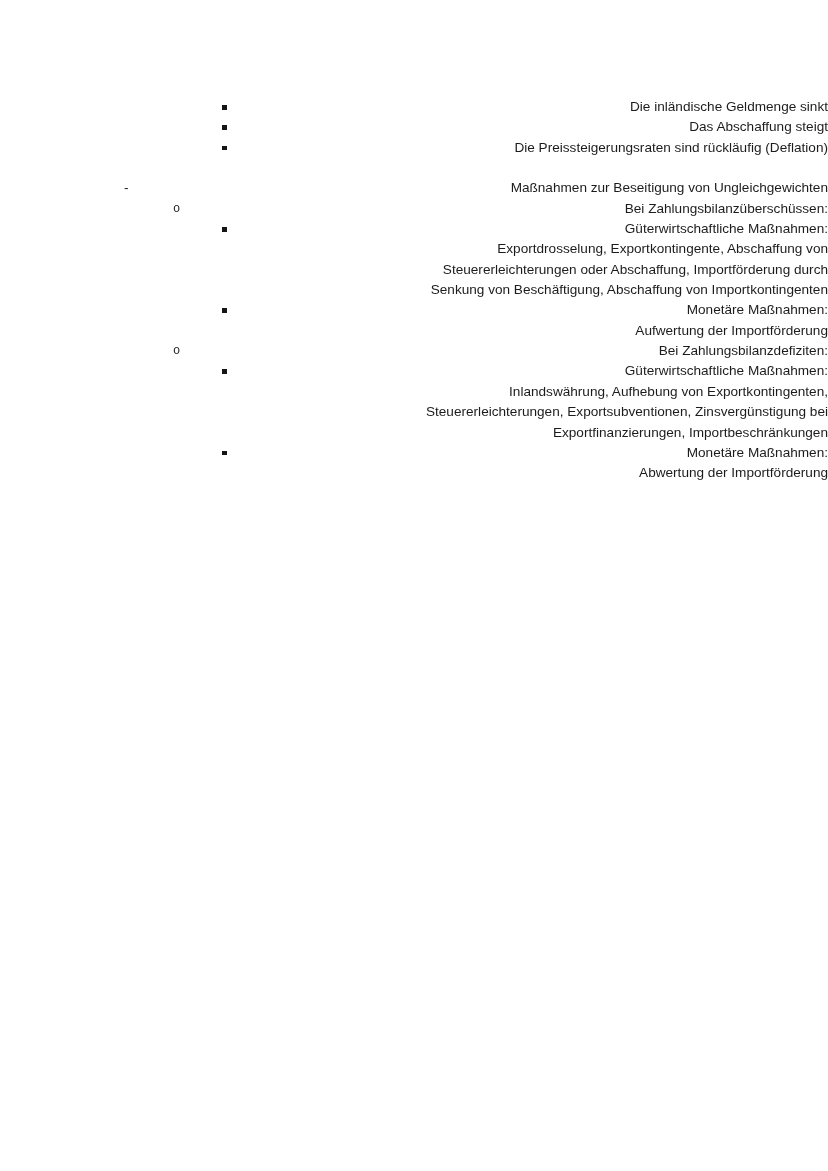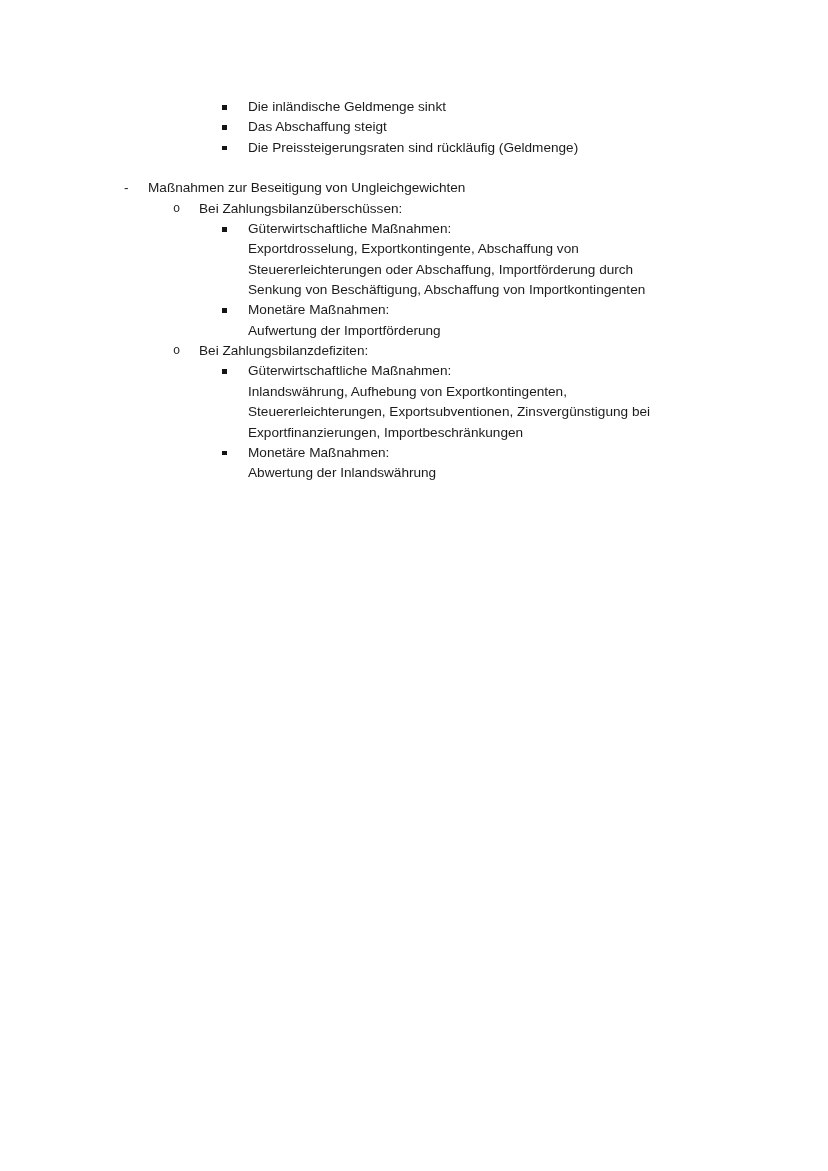--- a/index.html
+++ b/index.html
@@ -11,20 +11,21 @@
     height: 1171px;
     background: #ffffff;
     overflow: hidden;
     font-family: "Liberation Sans", sans-serif;
   }
   .page {
     position: relative;
     width: 828px;
     height: 1171px;
     background: #ffffff;
+    text-align: right;
   }
   .doc-content {
     position: absolute;
     top: 97px;
     left: 0;
     right: 0;
   }
   .line {
     position: relative;
     height: 20.35px;
@@ -63,31 +64,31 @@
     line-height: 20.35px;
   }
 </style>
 </head>
 <body>
 
 <div class="page">
   <div class="doc-content" id="doc-content">
       <div class="line lvl3"><span class="marker square"></span><span class="text">Die inländische Geldmenge sinkt</span></div>
       <div class="line lvl3"><span class="marker square"></span><span class="text">Das Abschaffung steigt</span></div>
-      <div class="line lvl3"><span class="marker square"></span><span class="text">Die Preissteigerungsraten sind rückläufig (Geldmenge)</span></div>
+      <div class="line lvl3"><span class="marker square"></span><span class="text">Die Preissteigerungsraten sind rückläufig (Deflation)</span></div>
       <div class="line lvl0"><span class="text"></span></div>
       <div class="line lvl1"><span class="marker dash">-</span><span class="text">Maßnahmen zur Beseitigung von Ungleichgewichten</span></div>
       <div class="line lvl2"><span class="marker circle">o</span><span class="text">Bei Zahlungsbilanzüberschüssen:</span></div>
       <div class="line lvl3"><span class="marker square"></span><span class="text">Güterwirtschaftliche Maßnahmen:</span></div>
       <div class="line lvl3"><span class="text">Exportdrosselung, Exportkontingente, Abschaffung von</span></div>
       <div class="line lvl3"><span class="text">Steuererleichterungen oder Abschaffung, Importförderung durch</span></div>
       <div class="line lvl3"><span class="text">Senkung von Beschäftigung, Abschaffung von Importkontingenten</span></div>
       <div class="line lvl3"><span class="marker square"></span><span class="text">Monetäre Maßnahmen:</span></div>
       <div class="line lvl3"><span class="text">Aufwertung der Importförderung</span></div>
       <div class="line lvl2"><span class="marker circle">o</span><span class="text">Bei Zahlungsbilanzdefiziten:</span></div>
       <div class="line lvl3"><span class="marker square"></span><span class="text">Güterwirtschaftliche Maßnahmen:</span></div>
       <div class="line lvl3"><span class="text">Inlandswährung, Aufhebung von Exportkontingenten,</span></div>
       <div class="line lvl3"><span class="text">Steuererleichterungen, Exportsubventionen, Zinsvergünstigung bei</span></div>
       <div class="line lvl3"><span class="text">Exportfinanzierungen, Importbeschränkungen</span></div>
       <div class="line lvl3"><span class="marker square"></span><span class="text">Monetäre Maßnahmen:</span></div>
-      <div class="line lvl3"><span class="text">Abwertung der Inlandswährung</span></div>
+      <div class="line lvl3"><span class="text">Abwertung der Importförderung</span></div>
     </div>
 </div>
 
 </body></html>

